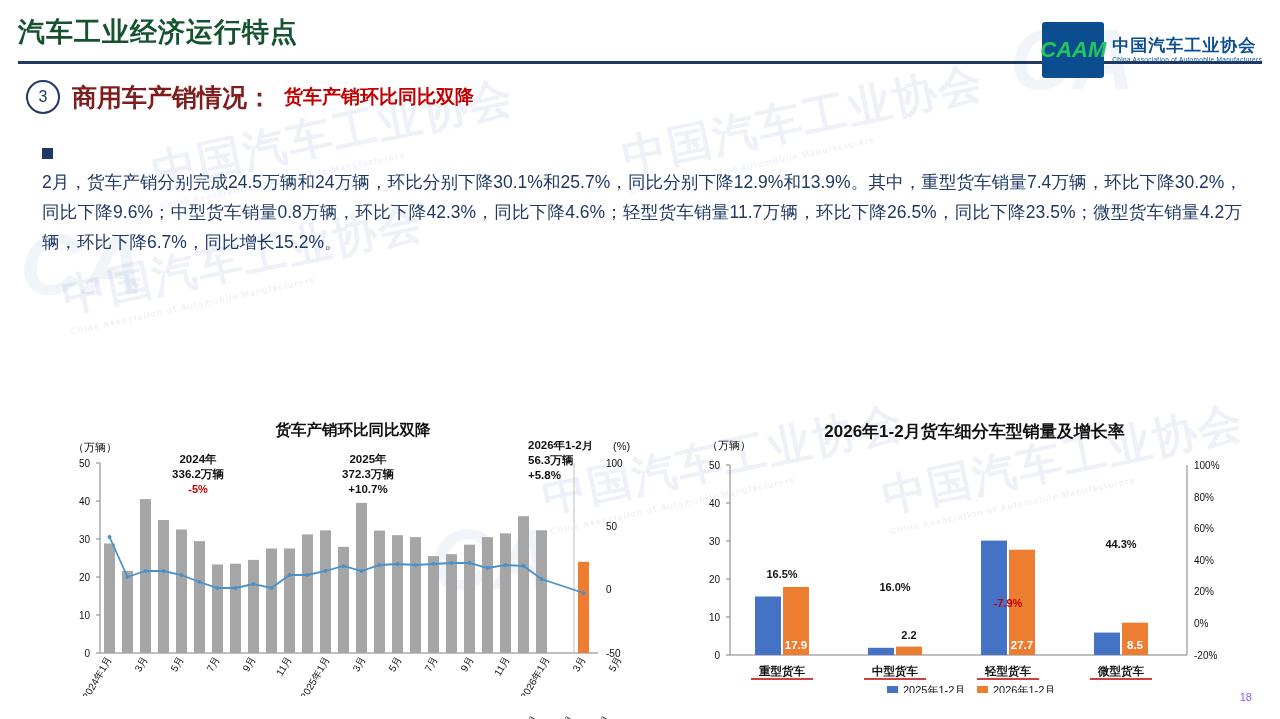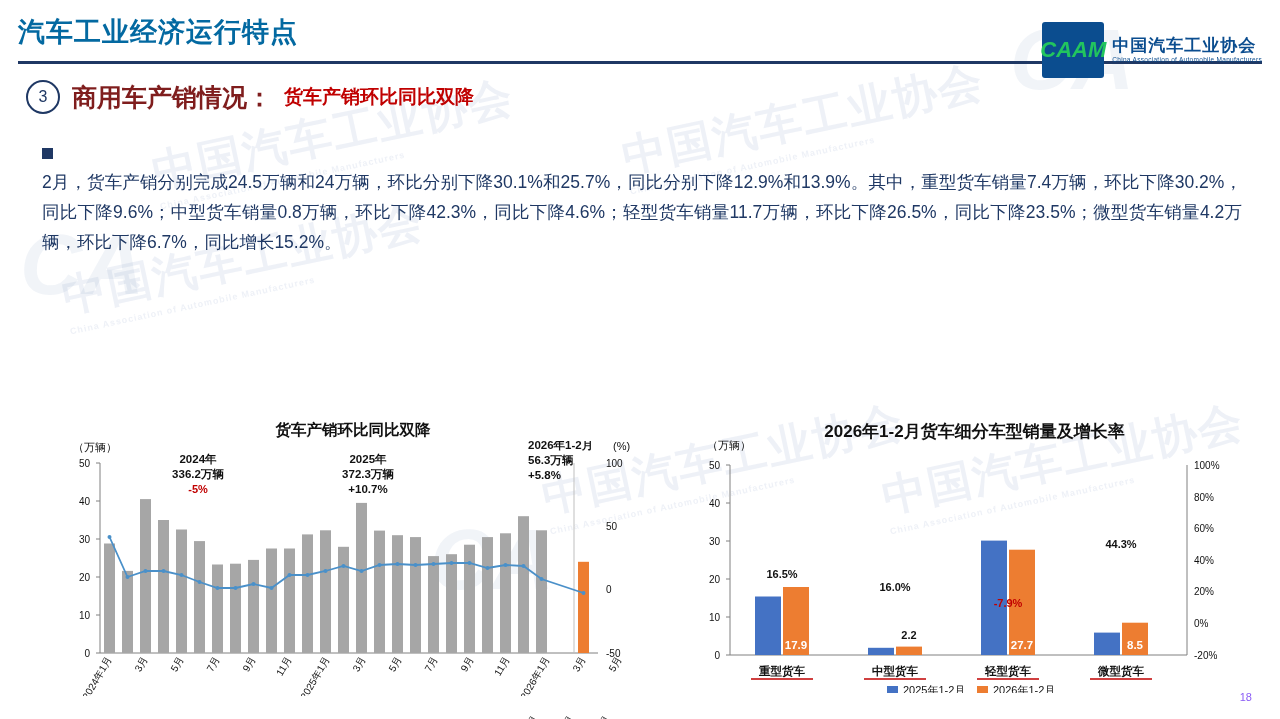--- a/index.html
+++ b/index.html
@@ -15,21 +15,21 @@
   .watermarks{position:absolute;inset:0;pointer-events:none;z-index:0;}
   .wm{position:absolute;color:rgba(120,150,190,0.13);font-weight:bold;white-space:nowrap;}
   .wm .big{font-size:44px;letter-spacing:2px;}
   .wm .small{font-size:9px;letter-spacing:1px;display:block;}
   .wm-logo{position:absolute;font-size:86px;color:rgba(120,150,190,0.10);font-weight:bold;}
 
   .page{position:relative;z-index:1;width:1280px;height:719px;}
 
   
   .header{position:absolute;left:18px;top:14px;right:18px;}
-  .header-title{font-size:27px;font-weight:bold;color:#0369a1;letter-spacing:1px;}
+  .header-title{font-size:27px;font-weight:bold;color:#14532d;letter-spacing:1px;}
   .header-rule{position:absolute;left:0;right:0;top:47px;height:3px;background:#1f3864;}
   .logo{position:absolute;right:0;top:8px;display:flex;align-items:center;gap:8px;}
   .logo-mark{width:62px;height:56px;background:#0b4d8f;border-radius:3px;display:flex;align-items:center;justify-content:center;color:#22c55e;font-size:22px;font-weight:bold;font-style:italic;}
   .logo-text{line-height:1.15;}
   .logo-cn{font-size:17px;font-weight:bold;color:#0b4d8f;letter-spacing:1px;}
   .logo-en{font-size:6.5px;color:#0b4d8f;letter-spacing:.3px;}
 
   
   .section{position:absolute;left:26px;top:80px;display:flex;align-items:center;gap:12px;}
   .circle-num{width:30px;height:30px;border:2px solid #1f3864;border-radius:50%;display:flex;align-items:center;justify-content:center;font-size:16px;color:#1f3864;font-weight:normal;}

